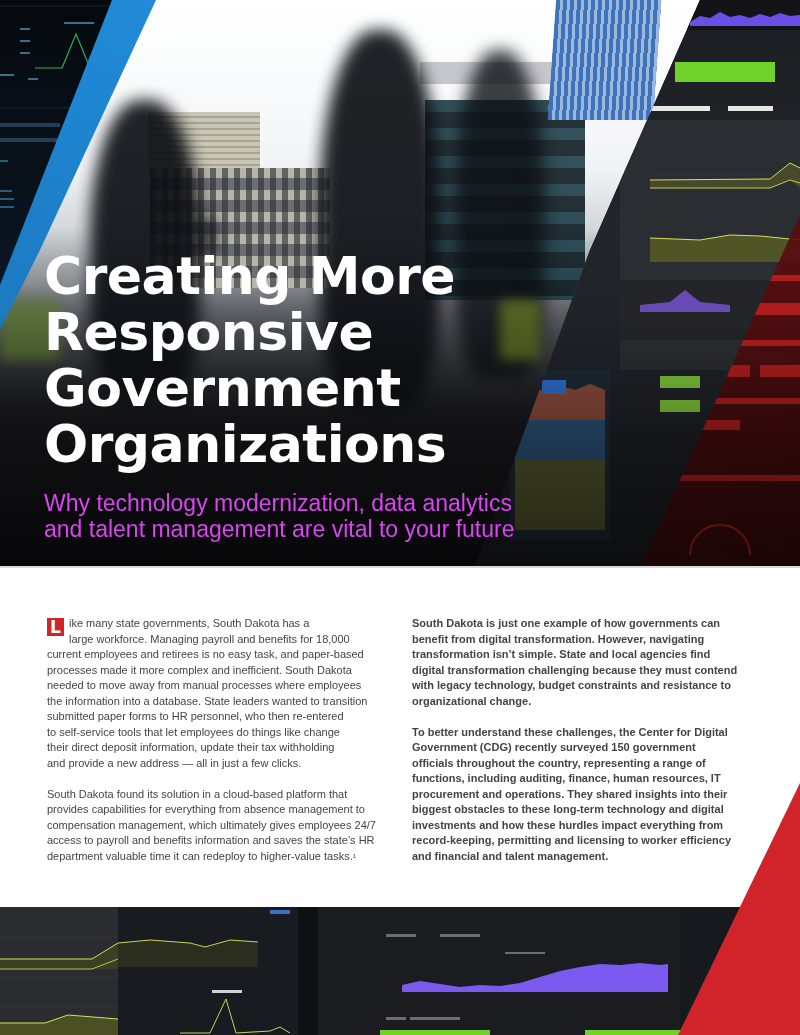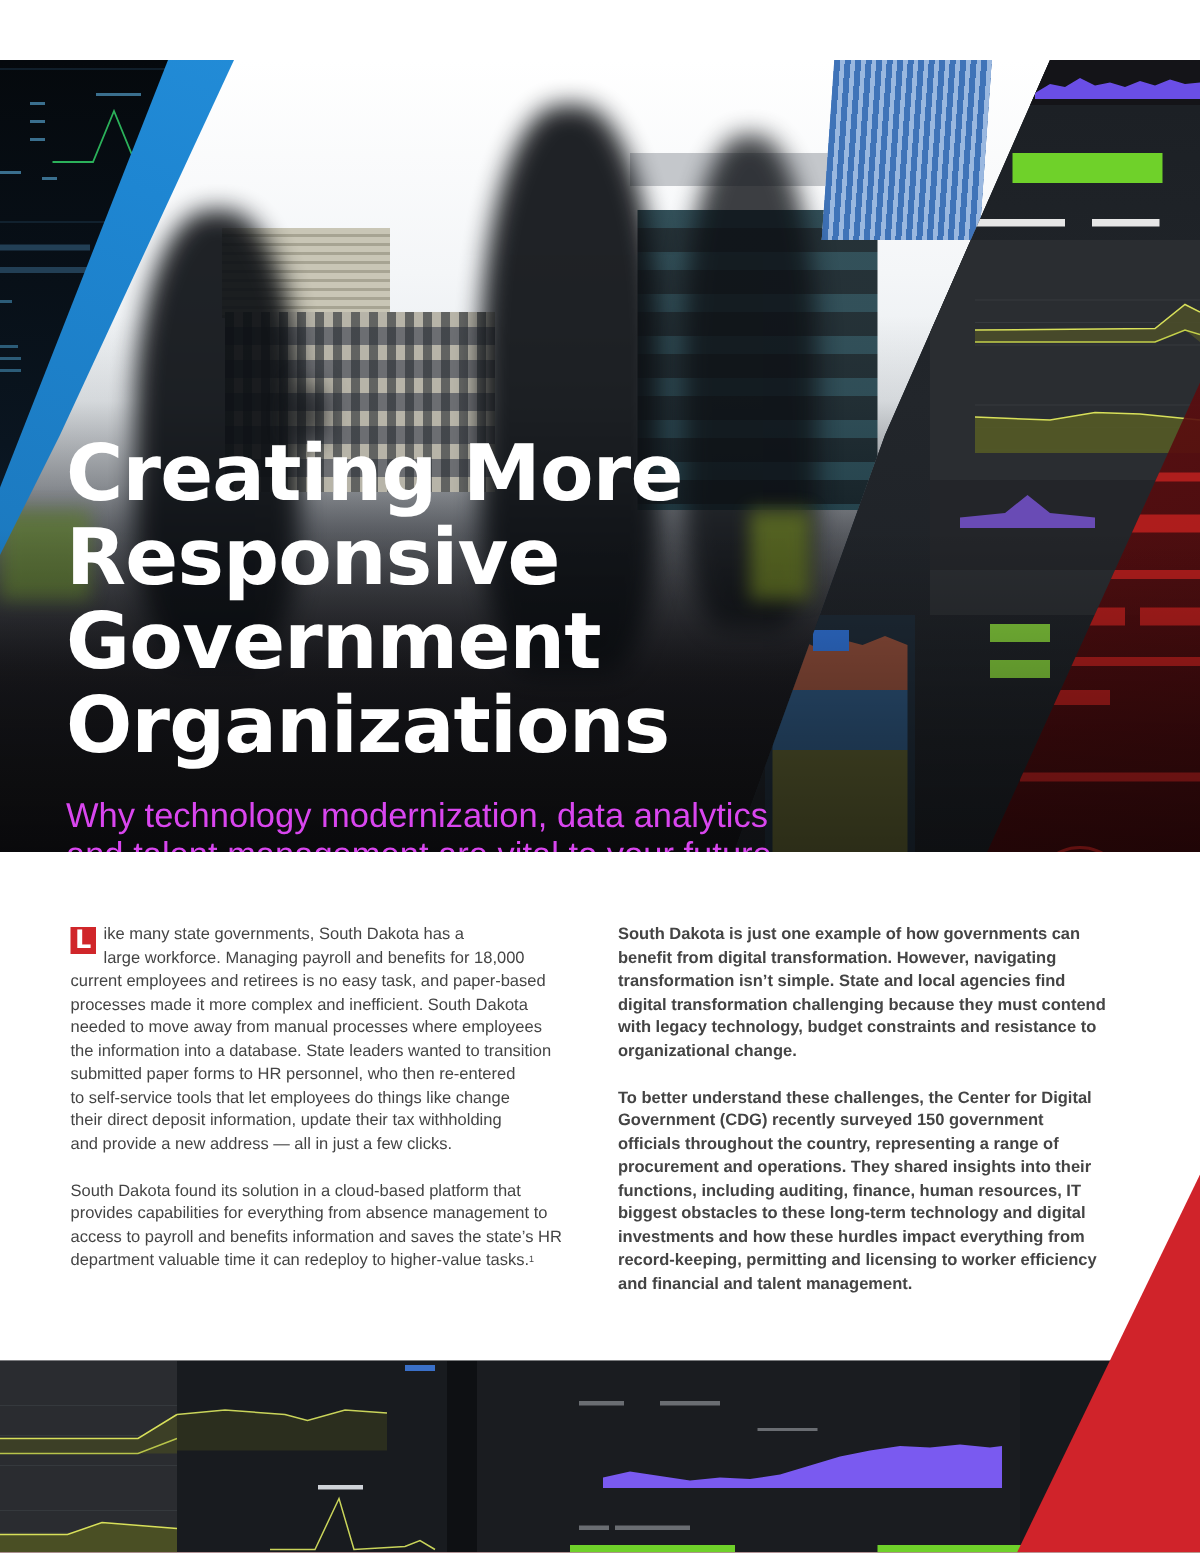--- a/index.html
+++ b/index.html
@@ -1,20 +1,20 @@
 <!DOCTYPE html>
 <html><head>
 <meta charset="utf-8">
 <style>
   * { box-sizing: border-box; margin: 0; padding: 0; }
   html, body { width: 800px; height: 1035px; background: #ffffff; overflow: hidden; }
   body { position: relative; font-family: "Liberation Sans", "DejaVu Sans", sans-serif; }
 
   
-  .hero { position: absolute; left: 0; top: 0; width: 800px; height: 568px; overflow: hidden; background: #1a1d22; margin-top: 40px; }
+  .hero { position: absolute; left: 0; top: 0; width: 800px; height: 568px; overflow: hidden; background: #1a1d22; }
   .layer { position: absolute; inset: 0; }
 
   
   .hero-left-monitor { background: linear-gradient(180deg, #05090d 0%, #0a1520 45%, #0f2233 70%, #152a3a 100%); }
   
   .hero-photo {
     clip-path: polygon(155px 0, 700px 0, 590px 250px, 475px 568px, 0 568px, 0 300px);
     background:
       linear-gradient(180deg, rgba(255,255,255,0) 0%, rgba(255,255,255,0) 30%, rgba(40,40,45,0.2) 50%, rgba(20,20,25,0.85) 72%, rgba(15,15,18,0.95) 100%),
       linear-gradient(180deg, #ffffff 0%, #f4f6f8 25%, #e8ecef 40%, #7d8288 55%, #3b3d40 75%, #262628 100%);
@@ -221,40 +221,41 @@
       <span>needed to move away from manual processes where employees</span>
       <span>the information into a database. State leaders wanted to transition</span>
       <span>submitted paper forms to HR personnel, who then re-entered</span>
       <span>to self-service tools that let employees do things like change</span>
       <span>their direct deposit information, update their tax withholding</span>
       <span>and provide a new address — all in just a few clicks.</span>
     </p>
     <p>
       <span>South Dakota found its solution in a cloud-based platform that</span>
       <span>provides capabilities for everything from absence management to</span>
+      <span>compensation management, which ultimately gives employees 24/7</span>
       <span>access to payroll and benefits information and saves the state’s HR</span>
       <span><b style="font-weight:normal">department valuable time it can redeploy to higher-value tasks.</b><sup>1</sup></span>
     </p>
   </div>
 
   <div class="col col-right">
     <p>
       <span>South Dakota is just one example of how governments can</span>
       <span>benefit from digital transformation. However, navigating</span>
       <span>transformation isn’t simple. State and local agencies find</span>
       <span>digital transformation challenging because they must contend</span>
       <span>with legacy technology, budget constraints and resistance to</span>
       <span>organizational change.</span>
     </p>
     <p>
       <span>To better understand these challenges, the Center for Digital</span>
       <span>Government (CDG) recently surveyed 150 government</span>
       <span>officials throughout the country, representing a range of</span>
+      <span>functions, including auditing, finance, human resources, IT</span>
       <span>procurement and operations. They shared insights into their</span>
-      <span>functions, including auditing, finance, human resources, IT</span>
       <span>biggest obstacles to these long-term technology and digital</span>
       <span>investments and how these hurdles impact everything from</span>
       <span>record-keeping, permitting and licensing to worker efficiency</span>
       <span>and financial and talent management.</span>
     </p>
   </div>
 </div>
 
 <div class="strip">
   <svg width="800" height="128" viewBox="0 0 800 128">

